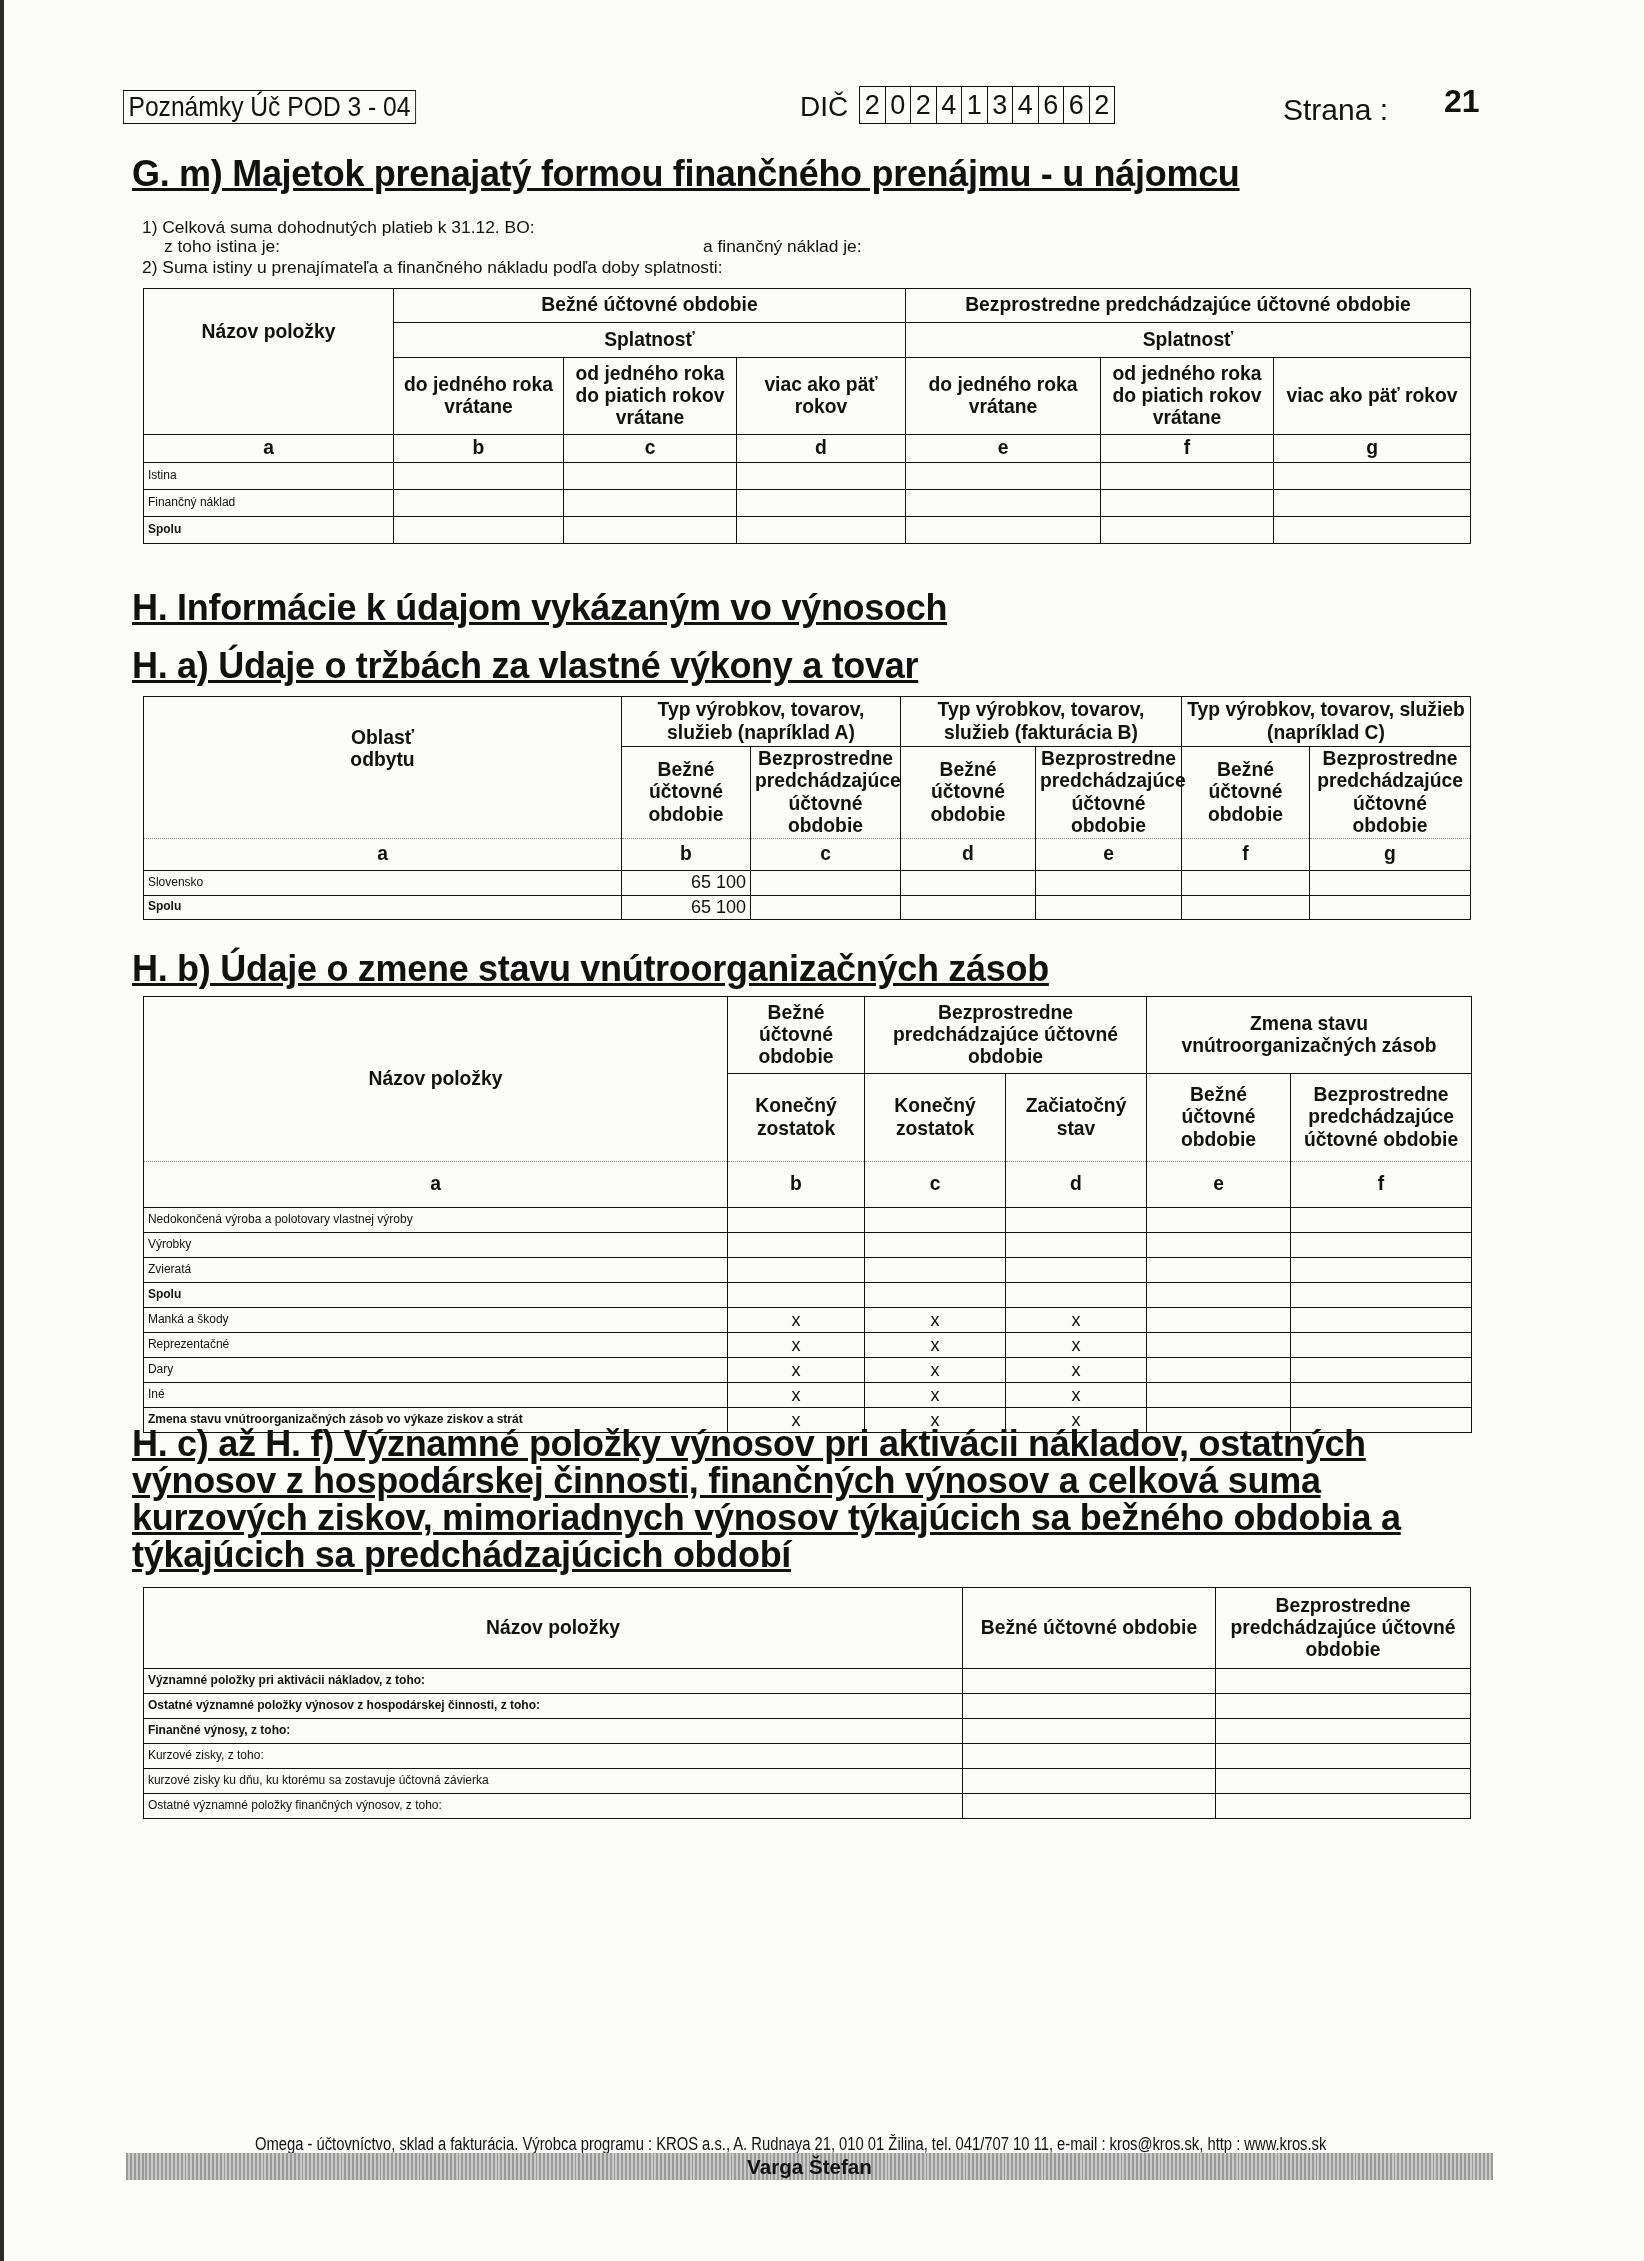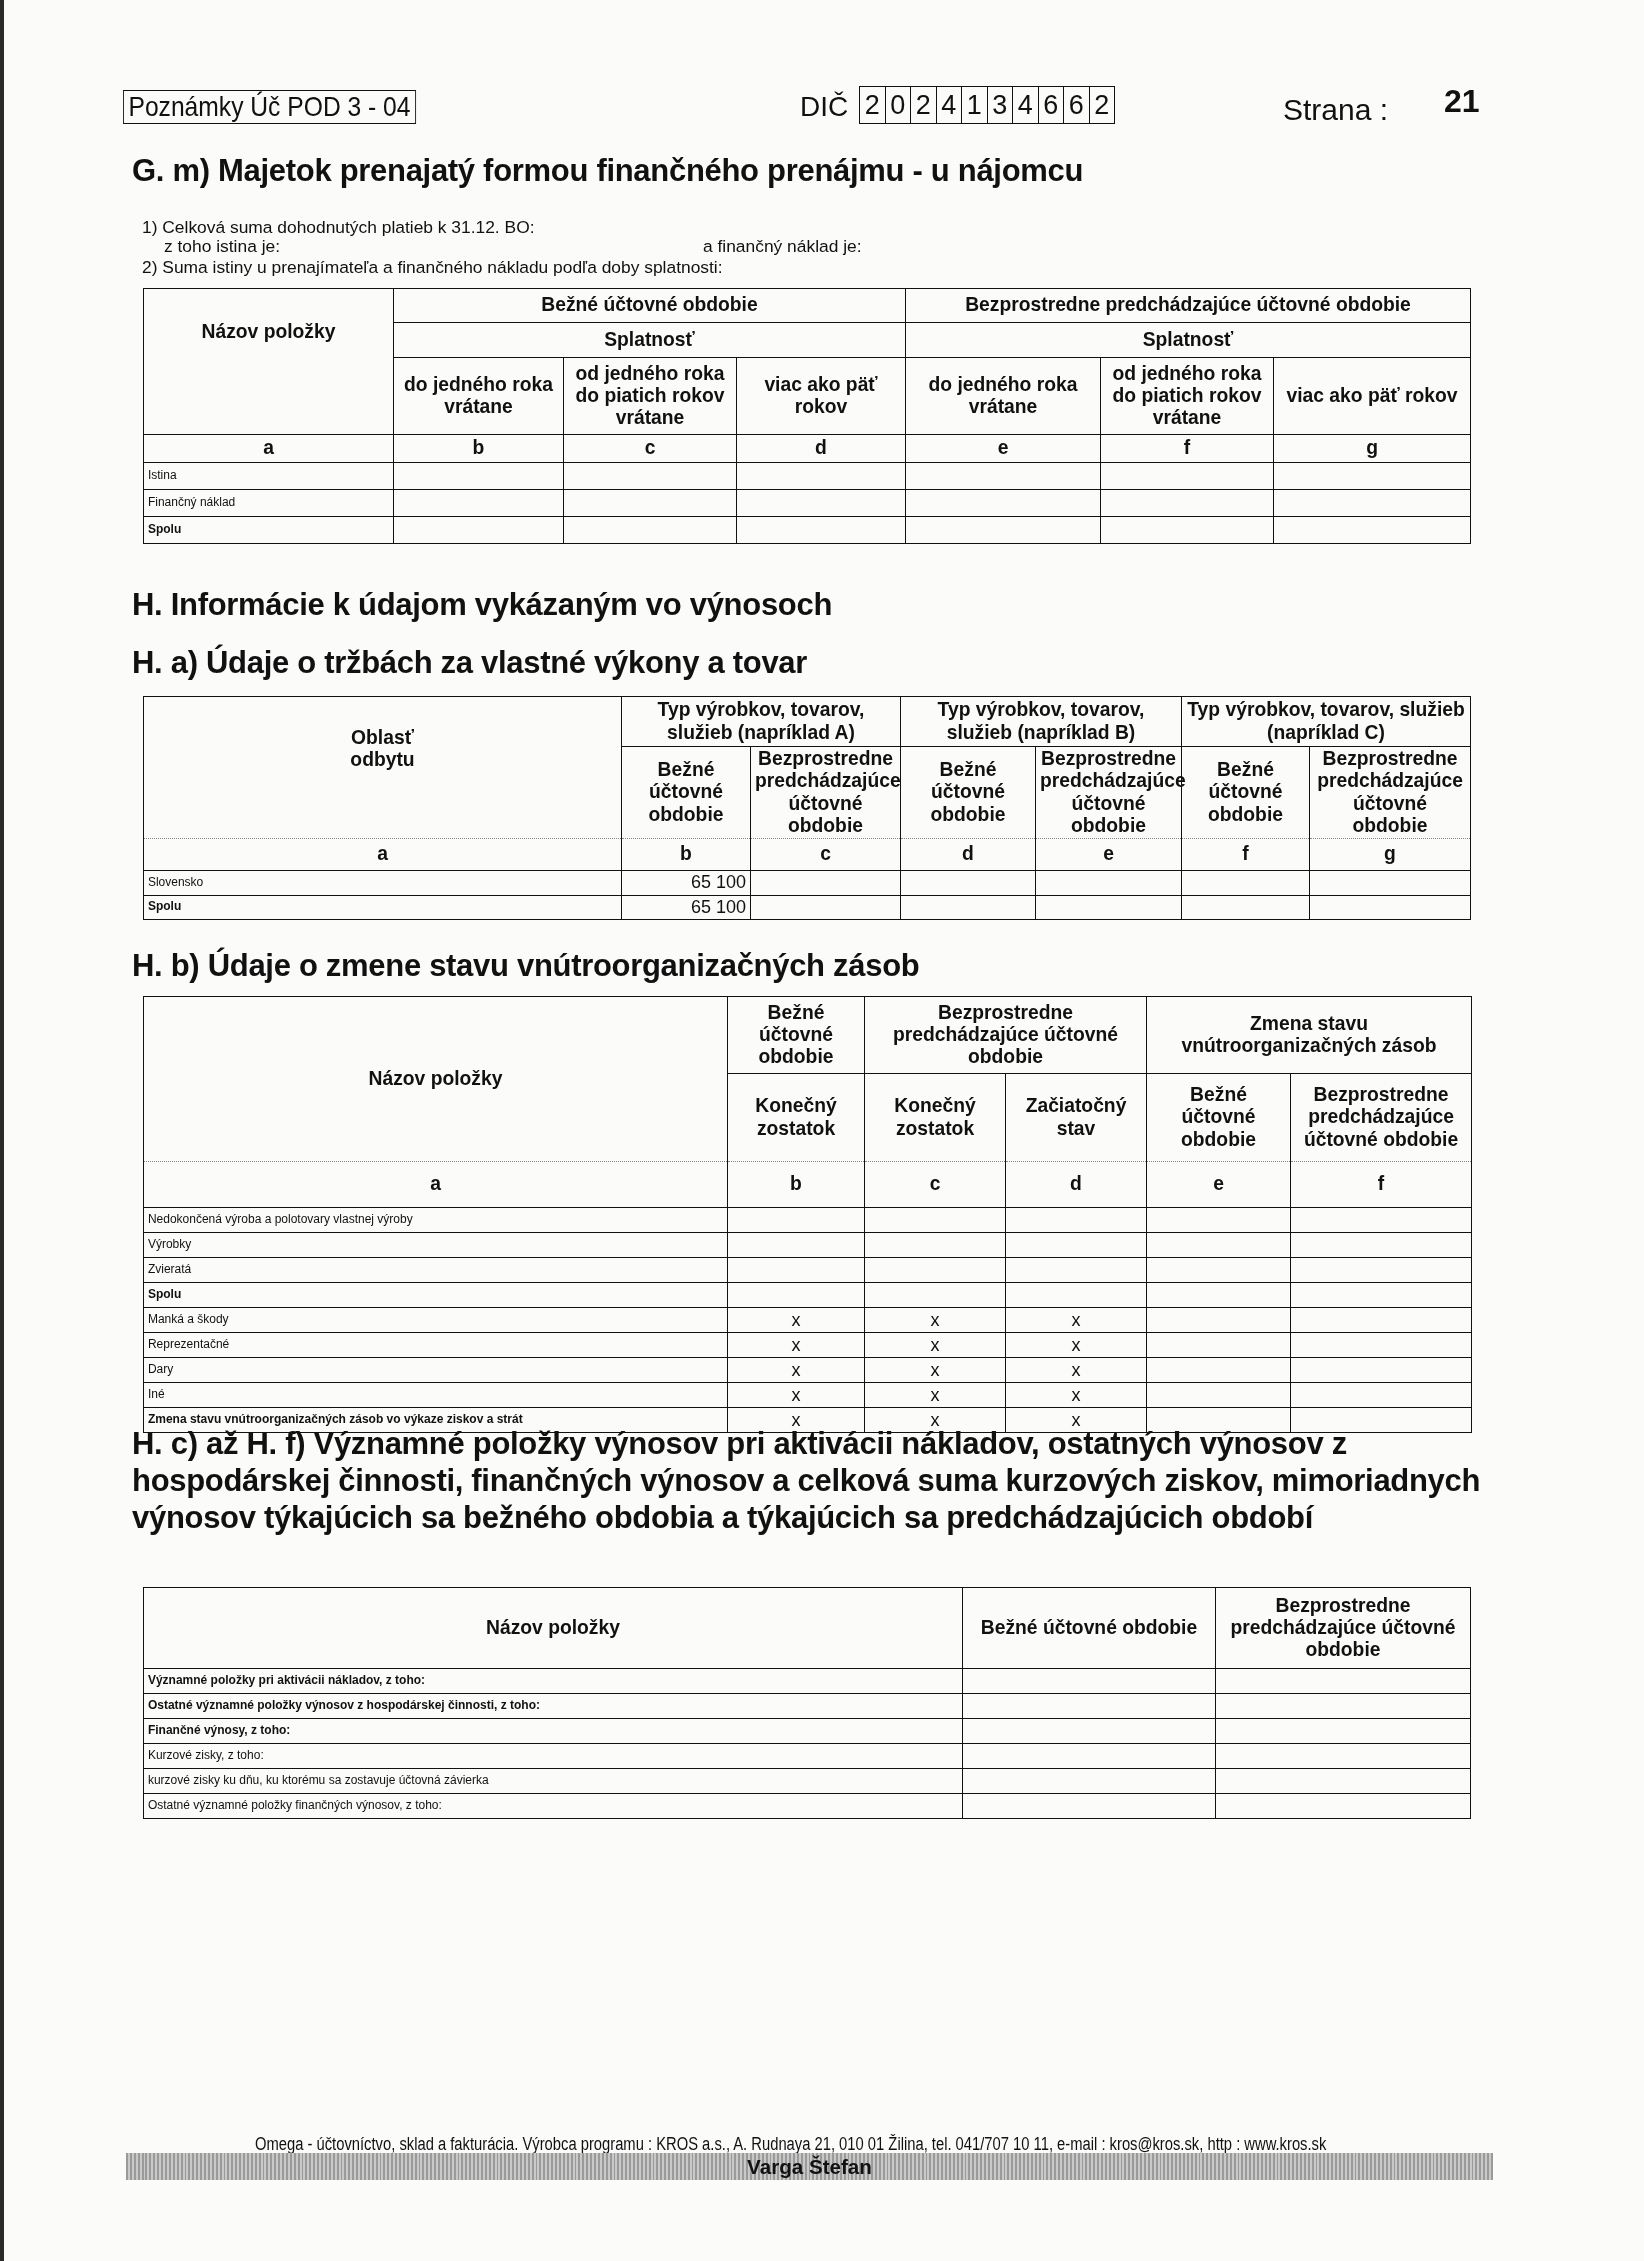--- a/index.html
+++ b/index.html
@@ -19,21 +19,21 @@
     transform: scaleX(0.88); transform-origin: left center;
   }
   .dic-label { left: 800px; top: 89px; font-size: 28px; line-height: 36px; }
   .dic-boxes { left: 859px; top: 86px; display: flex; border: 1.9px solid #111; height: 36px; }
   .dic-box { width: 24.5px; height: 36px; border-left: 1.3px solid #111; text-align: center; font-size: 27px; line-height: 36px; }
   .dic-box:first-child { border-left: none; }
   .page-label { left: 1283px; top: 93px; font-size: 30px; }
   .page-num { left: 1444px; top: 83px; font-size: 32px; font-weight: bold; }
 
   h1, h2 { margin: 0; font-weight: bold; }
-  .h-title { font-size: 31px; letter-spacing: -0.3px; }
+  .h-title { font-size: 36px; letter-spacing: -0.3px; text-decoration: underline; }
 
   .note-line { font-size: 17.4px; }
 
   
   table { border-collapse: collapse; position: absolute; table-layout: fixed; }
   td, th {
     border: 1.9px solid #111; padding: 0 3.9px; font-size: 19.3px; font-weight: bold;
     text-align: center; vertical-align: middle; line-height: 1.15;
   }
   td.lbl { text-align: left; font-weight: normal; font-size: 12px; }
@@ -164,21 +164,21 @@
       <col style="width:146px">
       <col style="width:128px">
       <col style="width:161px">
   </colgroup>
   <tbody>
       <tr style="height:50px">
     <td rowspan="2" style="vertical-align:top; padding-top:30px; border-bottom:0.6px dotted #888;">
       <span style="display:inline-block; width:103px;">Oblasť odbytu</span>
     </td>
     <td colspan="2">Typ výrobkov, tovarov, služieb (napríklad A)</td>
-    <td colspan="2">Typ výrobkov, tovarov, služieb (napríklad B)</td>
+    <td colspan="2">Typ výrobkov, tovarov, služieb (fakturácia B)</td>
     <td colspan="2">Typ výrobkov, tovarov, služieb (napríklad C)</td>
   </tr>
   <tr style="height:92px">
     <td style="border-bottom:0.6px dotted #888;">Bežné účtovné obdobie</td>
     <td style="border-bottom:0.6px dotted #888;">Bezprostredne predchádzajúce účtovné obdobie</td>
     <td style="border-bottom:0.6px dotted #888;">Bežné účtovné obdobie</td>
     <td style="border-bottom:0.6px dotted #888;">Bezprostredne predchádzajúce účtovné obdobie</td>
     <td style="border-bottom:0.6px dotted #888;">Bežné účtovné obdobie</td>
     <td style="border-bottom:0.6px dotted #888;">Bezprostredne predchádzajúce účtovné obdobie</td>
   </tr>

